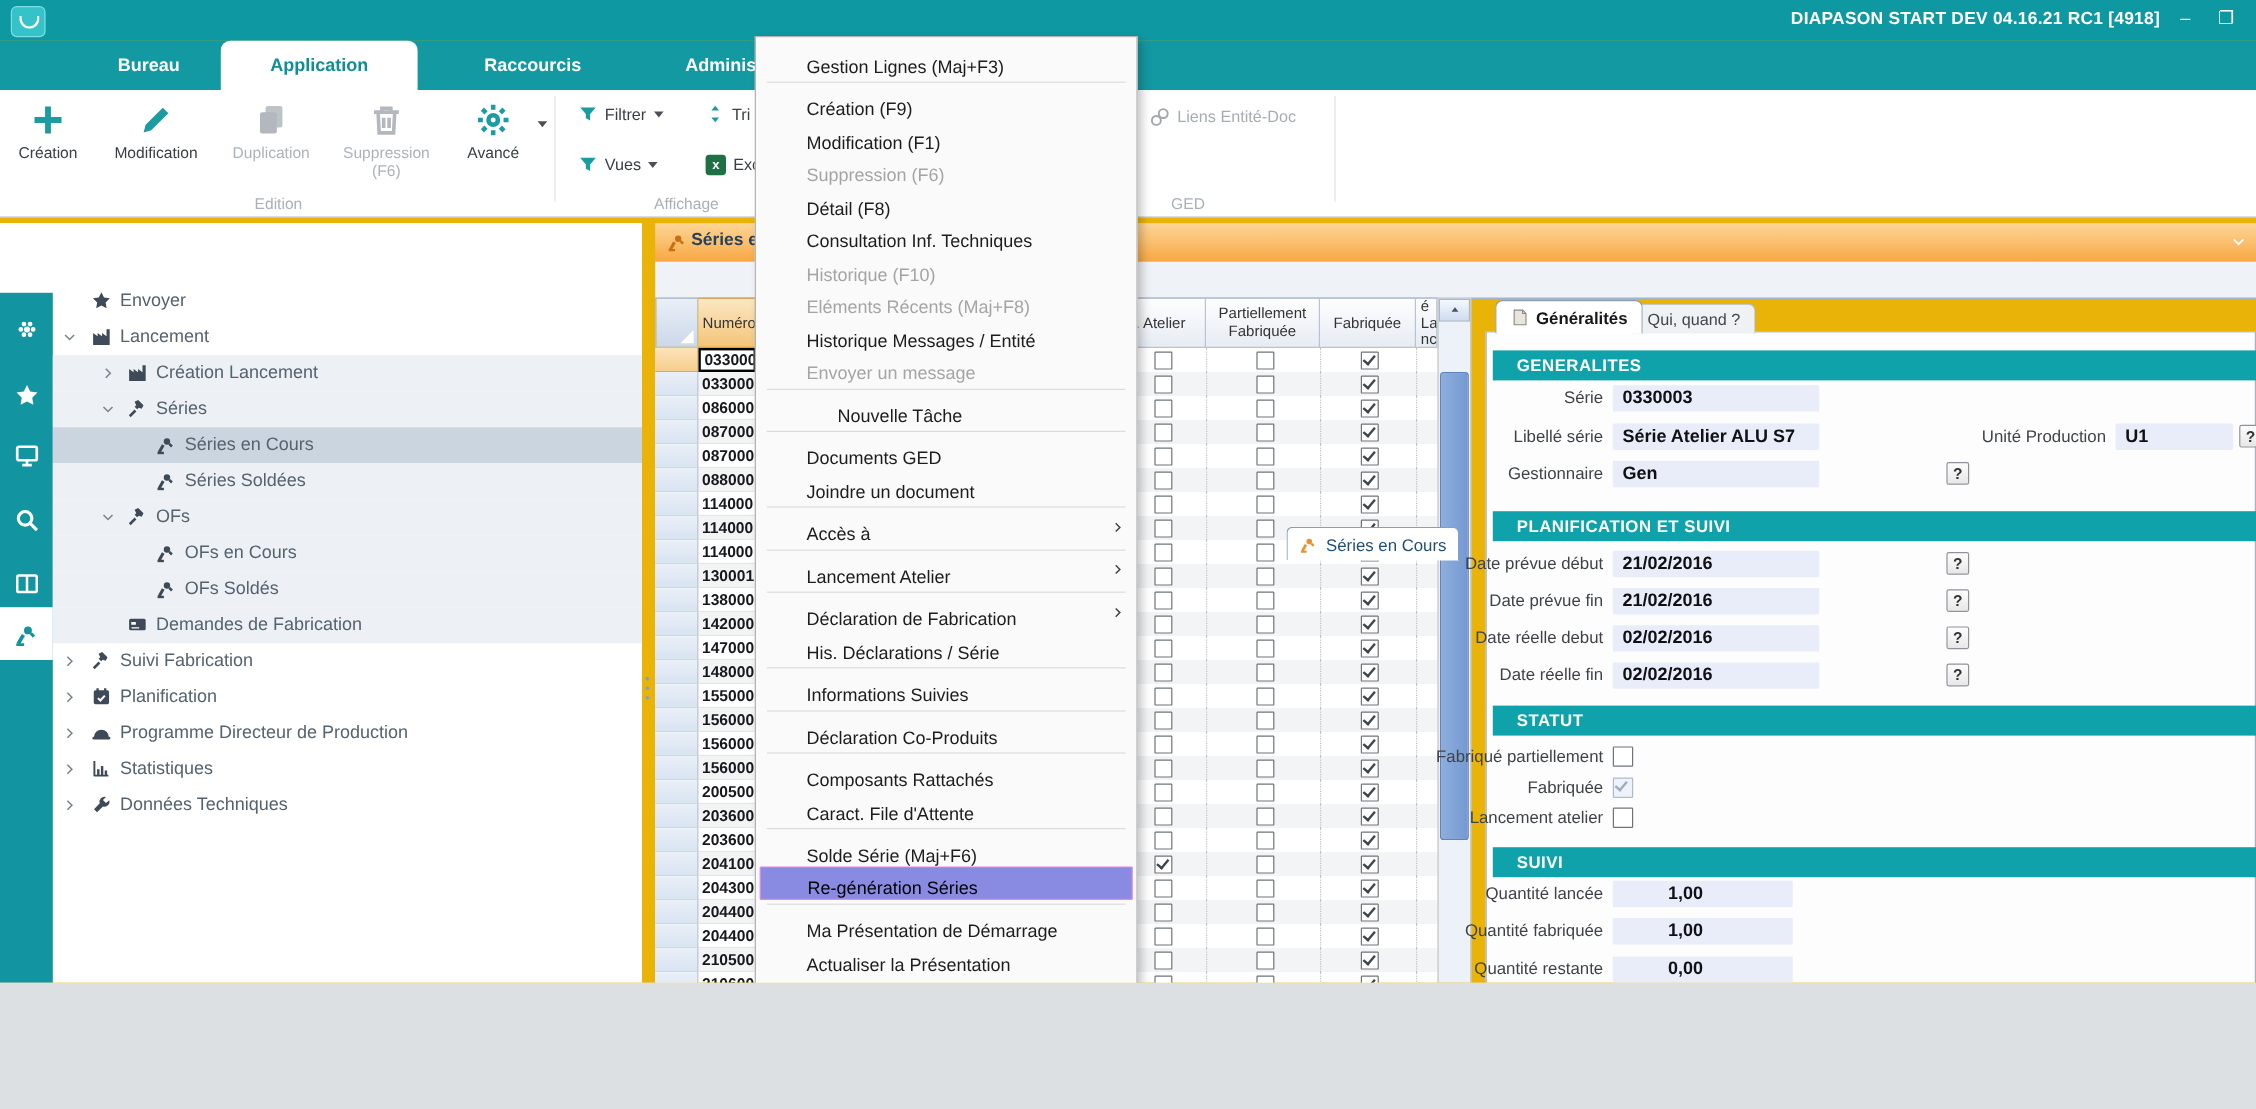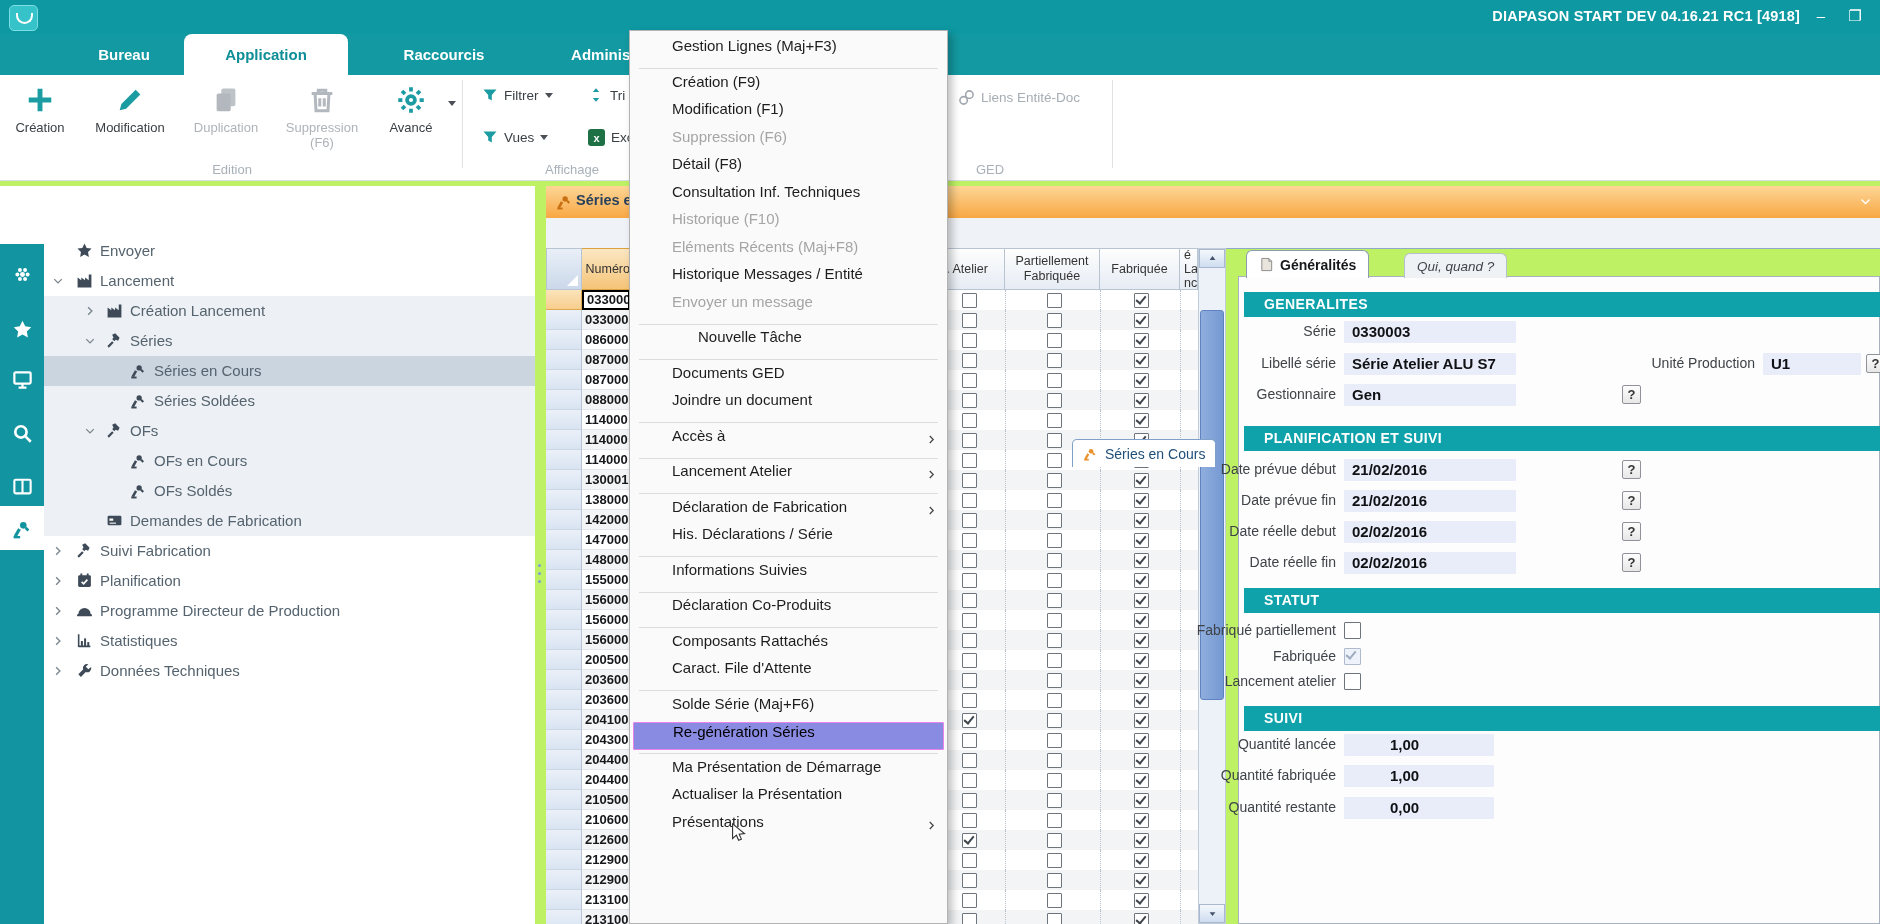--- a/index.html
+++ b/index.html
@@ -1,16 +1,16 @@
 <!DOCTYPE html>
 <html><head>
 <meta charset="utf-8">
 <style>
   html,body{margin:0;padding:0;background:#DDE0E3;}
-  #app{position:relative;width:1880px;height:924px;overflow:hidden;background:#bef264;
+  #app{position:relative;width:1880px;height:819px;overflow:hidden;background:#eab308;
        font-family:"Liberation Sans","DejaVu Sans",sans-serif;-webkit-font-smoothing:antialiased;}
   .abs{position:absolute;}
   .ic{display:inline-block;vertical-align:middle;}
   svg{display:block;}
 
   
   #titlebar{left:0;top:0;width:1880px;height:34px;background:#0D98A2;}
   #appicon{left:9px;top:5px;width:27px;height:24px;background:#35C2C9;border-radius:5px;border:1px solid #7ADEE2;}
   #appicon:after{content:"";position:absolute;left:6px;top:7px;width:13px;height:9px;border:2.5px solid #fff;border-top:none;border-radius:0 0 9px 9px;}
   #title{right:80px;top:8px;color:#fff;font-size:14.5px;font-weight:bold;letter-spacing:.2px;}
@@ -91,21 +91,21 @@
   .flabel{position:absolute;width:156px;left:1180px;text-align:right;font-size:14px;color:#3F4348;}
   .ffield{position:absolute;left:1344px;width:172px;height:22px;background:#E9EDF9;border-radius:1px;
           font-size:15px;font-weight:bold;color:#101114;line-height:22px;padding-left:8px;box-sizing:border-box;white-space:nowrap;overflow:hidden;}
   .helpbtn{position:absolute;width:19px;height:19px;background:linear-gradient(#FDFDFD,#E7E7E7);border:1px solid #8F9399;border-radius:2px;
            font-size:13px;font-weight:bold;color:#333;text-align:center;line-height:18px;box-sizing:border-box;}
   .dcb{position:absolute;width:15px;height:15px;}
 
   
   #ctxmenu{left:629px;top:30px;width:319px;height:894px;background:#FAFAFA;border:1px solid #B3B3B3;box-sizing:border-box;
            box-shadow:4px 4px 8px rgba(0,0,0,.25);z-index:50;padding-top:6px;overflow:hidden;}
-  .mitem{position:relative;height:27.5px;display:flex;align-items:flex-start;padding-left:42px;font-size:15px;color:#1D1D1D;box-sizing:border-box;}
+  .mitem{position:relative;height:27.5px;display:flex;align-items:flex-end;padding-left:42px;font-size:15px;color:#1D1D1D;box-sizing:border-box;}
   .mitem.dis{color:#A5A5A5;}
   .mitem.hl{background:#898BE3;border:1px solid #E883E8;border-radius:1px;margin:0 3px;padding-left:39px;color:#000;}
   .msep{border-top:1px solid #DCDCDC;margin:3.5px 9px;}
   .marrow{position:absolute;right:10px;top:7px;color:#444;}
   #cursor{left:728px;top:822px;z-index:60;}
 
   #splitgrip{left:537px;top:564px;width:5px;height:26px;display:flex;flex-direction:column;gap:5px;align-items:center;}
   .gdot{width:3px;height:3px;background:#7E9FD6;border-radius:50%;}
 </style>
 </head>
@@ -992,21 +992,21 @@
   <div id="detailparts">
       <div class="dtab active" style="left: 1246px;">
         <span class="ic">
           <svg width="15" height="15" viewBox="0 0 16 16" style="color:#8a8a8a">
             <path d="M3 1.5h7.5L13.5 4.5v10H3z" fill="#E9E5DD" stroke="#8a8a8a" stroke-width="1"></path>
             <path d="M10.5 1.5v3h3" fill="none" stroke="#8a8a8a" stroke-width="1"></path>
           </svg>
         </span>
         <span style="white-space: nowrap;">Généralités</span>
       </div>
-      <div class="dtab inactive" style="left: 1404px; font-style: italic;">
+      <div class="dtab inactive" style="left: 1360px;">
         <span style="white-space: nowrap;">Qui, quand ?</span>
       </div>
       <div class="tealbar" style="top: 292px;"><span>GENERALITES</span></div>
       <div class="flabel" style="top: 323px;"><span>Série</span></div>
       <div class="ffield" style="top: 321px;"><span>0330003</span></div>
       <div class="flabel" style="top: 355px;"><span>Libellé série</span></div>
       <div class="ffield" style="top: 353px;"><span>Série Atelier ALU S7</span></div>
       <div class="flabel" style="top: 386px;"><span>Gestionnaire</span></div>
       <div class="ffield" style="top: 384px;"><span>Gen</span></div>
       <div class="helpbtn" style="left: 1622px; top: 385px;"><span>?</span></div>

